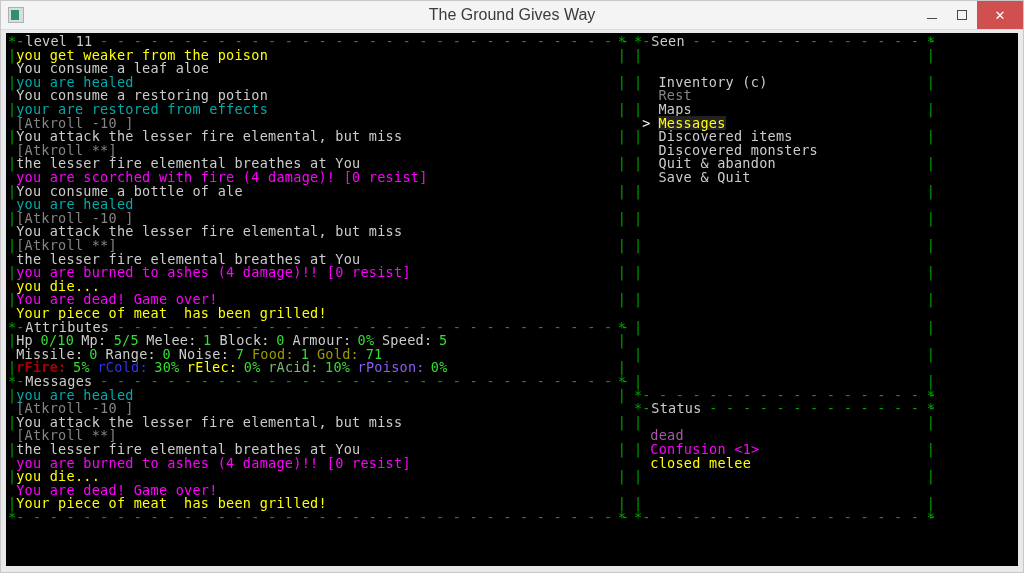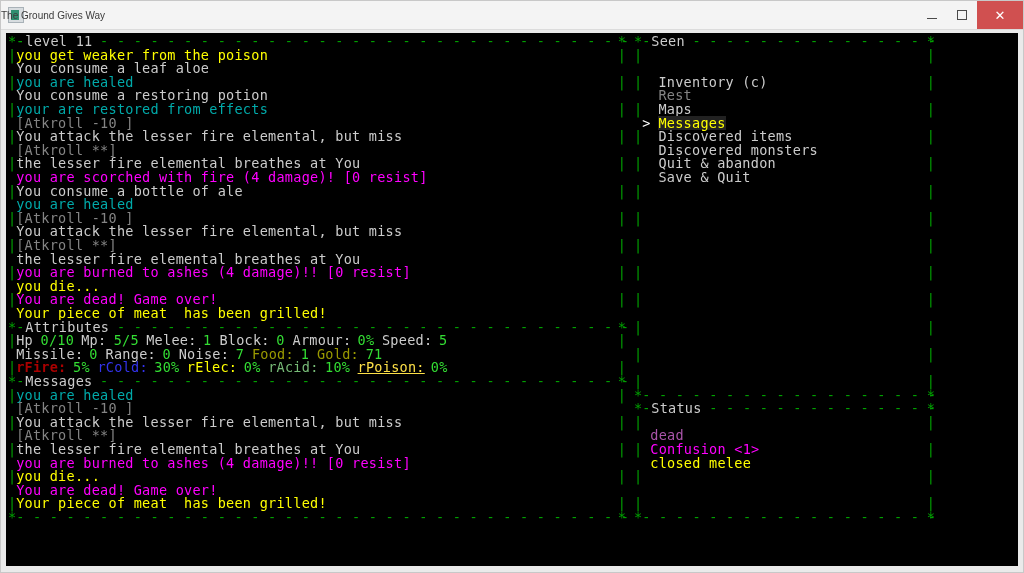--- a/index.html
+++ b/index.html
@@ -44,23 +44,23 @@
   .app-icon::after {
     content: "";
     position: absolute;
     left: 2px; top: 2px;
     width: 8px; height: 10px;
     background: #2f8f70;
   }
   .title-text {
     position: absolute;
     left: 0; right: 0;
-    text-align: left;
+    text-align: center;
     font-family: "Liberation Sans", sans-serif;
-    font-size: 10px;
+    font-size: 16px;
     color: #3b3b3b;
     pointer-events: none;
   }
   .win-buttons {
     margin-left: auto;
     display: flex;
     height: 28px;
   }
   .win-btn {
     width: 30px;
@@ -116,21 +116,21 @@
   
   .cell {
     position: absolute;
     white-space: pre;
     font-family: "DejaVu Sans Mono", monospace;
     font-size: 13.5px;
     line-height: 14px;
   }
 
   
-  .c-green     { color: #fde047; text-decoration: underline; }
+  .c-green     { color: #8b5cf6; }
   .c-white     { color: #cccccc; }
   .c-brwhite   { color: #ffffff; }
   .c-yellow    { color: #ffff00; }
   .c-dkyellow  { color: #9a9a00; }
   .c-cyan      { color: #00aaaa; }
   .c-magenta   { color: #ff00ff; }
   .c-dkmagenta { color: #aa55aa; }
   .c-gray      { color: #848484; }
   .c-brgreen   { color: #33dd33; }
   .c-red       { color: #aa0000; font-weight: bold; }

